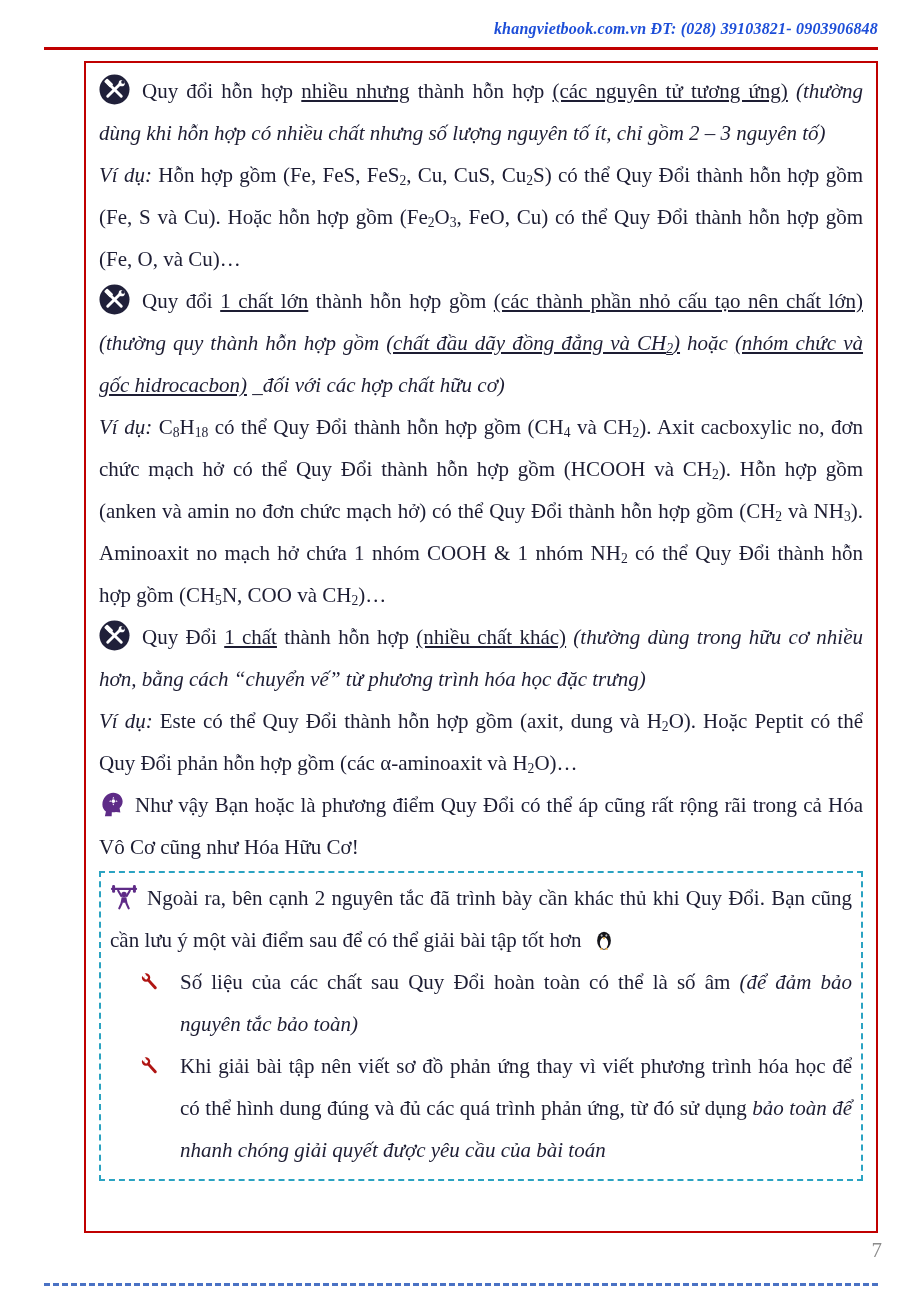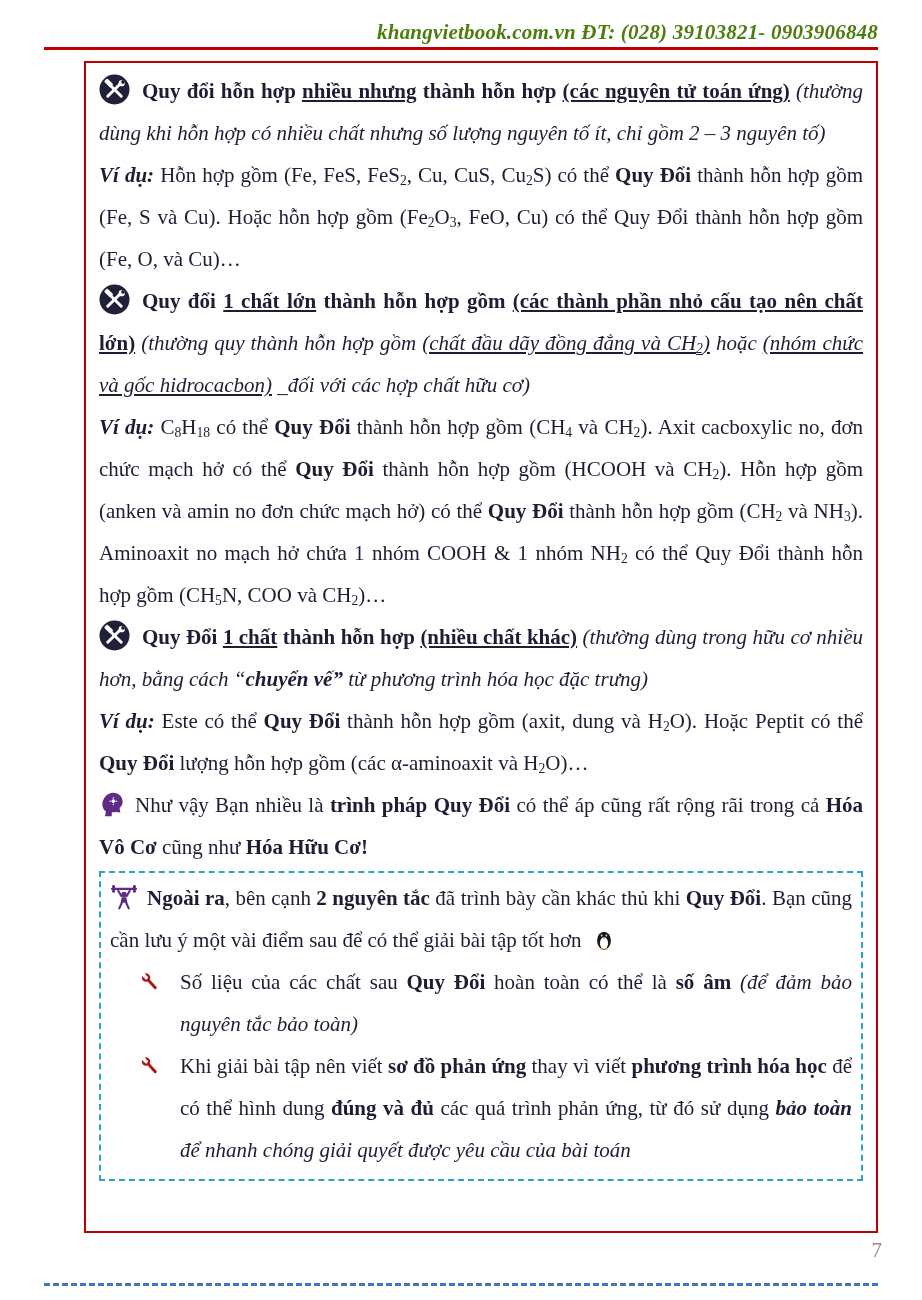--- a/index.html
+++ b/index.html
@@ -2,29 +2,29 @@
 <html><head>
 <meta charset="utf-8">
 <style>
   html,body{margin:0;padding:0;}
   body{
     width:922px;height:1300px;background:#ffffff;position:relative;
     font-family:"Liberation Serif", serif;color:#1d1d33;overflow:hidden;
   }
   .header{
     position:absolute;top:20px;right:44px;
-    color:#4d7c0f;font-weight:bold;font-style:italic;font-size:21px;letter-spacing:.2px;
+    color:#1d4ed8;font-weight:bold;font-style:italic;font-size:16px;letter-spacing:.2px;
   }
   .header-rule{position:absolute;top:47px;left:44px;right:44px;height:3px;background:#c00000;}
   .main-box{
     position:absolute;top:61px;left:84px;width:794px;height:1172px;box-sizing:border-box;
     border:2.5px solid #c00000;padding:7px 13px 0 13px;
   }
   .para{margin:0;text-align:justify;font-size:21px;line-height:42px;}
-  .b{font-weight:bold;}
+  .b{font-weight:normal;}
   .i{font-style:italic;}
   .u{text-decoration:underline;}
   sub{font-size:0.65em;line-height:0;vertical-align:-0.2em;}
   .icon{display:inline-block;vertical-align:-7px;}
   .icon svg{display:block;width:100%;height:100%;}
   .tools-icon{width:31px;height:31px;margin-right:12px;}
   .brain-icon{width:27px;height:27px;margin-right:9px;vertical-align:-6px;}
   .lifter-icon{width:28px;height:28px;margin-right:9px;vertical-align:-6px;}
   .wrench-icon{width:25px;height:25px;margin-right:17px;vertical-align:-6px;}
   .penguin-icon{width:22px;height:22px;margin-left:6px;vertical-align:-4px;}
@@ -47,21 +47,21 @@
   <svg viewBox="0 0 32 32" xmlns="http://www.w3.org/2000/svg">
     <circle cx="16" cy="16" r="15.5" fill="#20203a"></circle>
     <g stroke="#ffffff" stroke-width="3" stroke-linecap="round">
       <line x1="10" y1="10" x2="23" y2="23"></line>
       <line x1="22" y1="10" x2="9" y2="23"></line>
     </g>
     <rect x="5.5" y="7" width="9" height="4.6" rx="1" fill="#ffffff" transform="rotate(45 10 9.3)"></rect>
     <circle cx="23.5" cy="9.5" r="3.2" fill="#ffffff"></circle>
     <circle cx="24.8" cy="8.2" r="1.9" fill="#20203a"></circle>
   </svg>
-</span><span class="b">Quy đổi hỗn hợp </span><span class="b u">nhiều nhưng</span><span class="b"> thành hỗn hợp </span><span class="b u">(các nguyên tử toán ứng)</span><span class="i"> </span><span class="i">(thường dùng khi hỗn hợp có nhiều chất nhưng số lượng nguyên tố ít, chỉ gồm 2 – 3 nguyên tố)</span></div>
+</span><span class="b">Quy đổi hỗn hợp </span><span class="b u">nhiều nhưng</span><span class="b"> thành hỗn hợp </span><span class="b u">(các nguyên tử tương ứng)</span><span class="i"> </span><span class="i">(thường dùng khi hỗn hợp có nhiều chất nhưng số lượng nguyên tố ít, chỉ gồm 2 – 3 nguyên tố)</span></div>
       <div class="para"><span class="b i">Ví dụ:</span><span> Hỗn hợp gồm (Fe, FeS, FeS</span><sub>2</sub><span>, Cu, CuS, Cu</span><sub>2</sub><span>S) có thể </span><span class="b">Quy Đổi</span><span> thành hỗn hợp gồm (Fe, S và Cu). Hoặc hỗn hợp gồm (Fe</span><sub>2</sub><span>O</span><sub>3</sub><span>, FeO, Cu) có thể Quy Đổi thành hỗn hợp gồm (Fe, O, và Cu)…</span></div>
       <div class="para"><span class="icon tools-icon">
   <svg viewBox="0 0 32 32" xmlns="http://www.w3.org/2000/svg">
     <circle cx="16" cy="16" r="15.5" fill="#20203a"></circle>
     <g stroke="#ffffff" stroke-width="3" stroke-linecap="round">
       <line x1="10" y1="10" x2="23" y2="23"></line>
       <line x1="22" y1="10" x2="9" y2="23"></line>
     </g>
     <rect x="5.5" y="7" width="9" height="4.6" rx="1" fill="#ffffff" transform="rotate(45 10 9.3)"></rect>
     <circle cx="23.5" cy="9.5" r="3.2" fill="#ffffff"></circle>
@@ -74,30 +74,30 @@
     <circle cx="16" cy="16" r="15.5" fill="#20203a"></circle>
     <g stroke="#ffffff" stroke-width="3" stroke-linecap="round">
       <line x1="10" y1="10" x2="23" y2="23"></line>
       <line x1="22" y1="10" x2="9" y2="23"></line>
     </g>
     <rect x="5.5" y="7" width="9" height="4.6" rx="1" fill="#ffffff" transform="rotate(45 10 9.3)"></rect>
     <circle cx="23.5" cy="9.5" r="3.2" fill="#ffffff"></circle>
     <circle cx="24.8" cy="8.2" r="1.9" fill="#20203a"></circle>
   </svg>
 </span><span class="b">Quy Đổi </span><span class="b u">1 chất</span><span class="b"> thành hỗn hợp </span><span class="b u">(nhiều chất khác)</span><span class="i"> </span><span class="i">(thường dùng trong hữu cơ nhiều hơn, bằng cách “</span><span class="b i">chuyển vế</span><span class="b i">”</span><span class="i"> từ phương trình hóa học đặc trưng)</span></div>
-      <div class="para"><span class="b i">Ví dụ:</span><span> Este có thể </span><span class="b">Quy Đổi</span><span> thành hỗn hợp gồm (axit, dung và H</span><sub>2</sub><span>O). Hoặc Peptit có thể </span><span class="b">Quy Đổi</span><span> lượng hỗn hợp gồm (các α-aminoaxit và H</span><sub>2</sub><span>O)…</span></div>
+      <div class="para"><span class="b i">Ví dụ:</span><span> Este có thể </span><span class="b">Quy Đổi</span><span> thành hỗn hợp gồm (axit, dung và H</span><sub>2</sub><span>O). Hoặc Peptit có thể </span><span class="b">Quy Đổi</span><span> phản hỗn hợp gồm (các α-aminoaxit và H</span><sub>2</sub><span>O)…</span></div>
       <div class="para"><span class="icon brain-icon">
   <svg viewBox="0 0 32 32" xmlns="http://www.w3.org/2000/svg">
     <path fill="#5e2b87" d="M17 2c6.2 0 11 4.7 11 10.5 0 3.3-1.5 5.9-3.6 7.7l.9 5.4-5.2-.8c-1 .3-2.1.4-3.1.4-.6 0-1.2 0-1.8-.1L15 30H7l1.2-5.6C5.6 22.4 4 19.4 4 15.9 4 8.2 9.8 2 17 2z"></path>
     <g fill="#ffffff">
       <circle cx="17" cy="12" r="2.1"></circle>
       <path d="M17 6.8l1.1 2.2h-2.2zM17 17.2l1.1-2.2h-2.2zM11.8 12l2.2-1.1v2.2zM22.2 12l-2.2-1.1v2.2z"></path>
     </g>
   </svg>
-</span><span>Như vậy Bạn nhiều là </span><span class="b">trình pháp Quy Đổi</span><span> có thể áp cũng rất rộng rãi trong cả </span><span class="b">Hóa Vô Cơ</span><span> cũng như </span><span class="b">Hóa Hữu Cơ!</span></div>
+</span><span>Như vậy Bạn hoặc là </span><span class="b">phương điểm Quy Đổi</span><span> có thể áp cũng rất rộng rãi trong cả </span><span class="b">Hóa Vô Cơ</span><span> cũng như </span><span class="b">Hóa Hữu Cơ!</span></div>
     </div>
   <div class="note-box">
       <div class="para"><span class="icon lifter-icon">
   <svg viewBox="0 0 32 32" xmlns="http://www.w3.org/2000/svg">
     <g fill="#5e2b87">
       <rect x="1" y="5.5" width="30" height="2.6" rx="1.3"></rect>
       <rect x="2.4" y="2.4" width="3.4" height="8.8" rx="1.5"></rect>
       <rect x="26.2" y="2.4" width="3.4" height="8.8" rx="1.5"></rect>
       <circle cx="16" cy="13.2" r="3.1"></circle>
       <path d="M13.3 16.4h5.4l1.2 6.2h-7.8z"></path>

